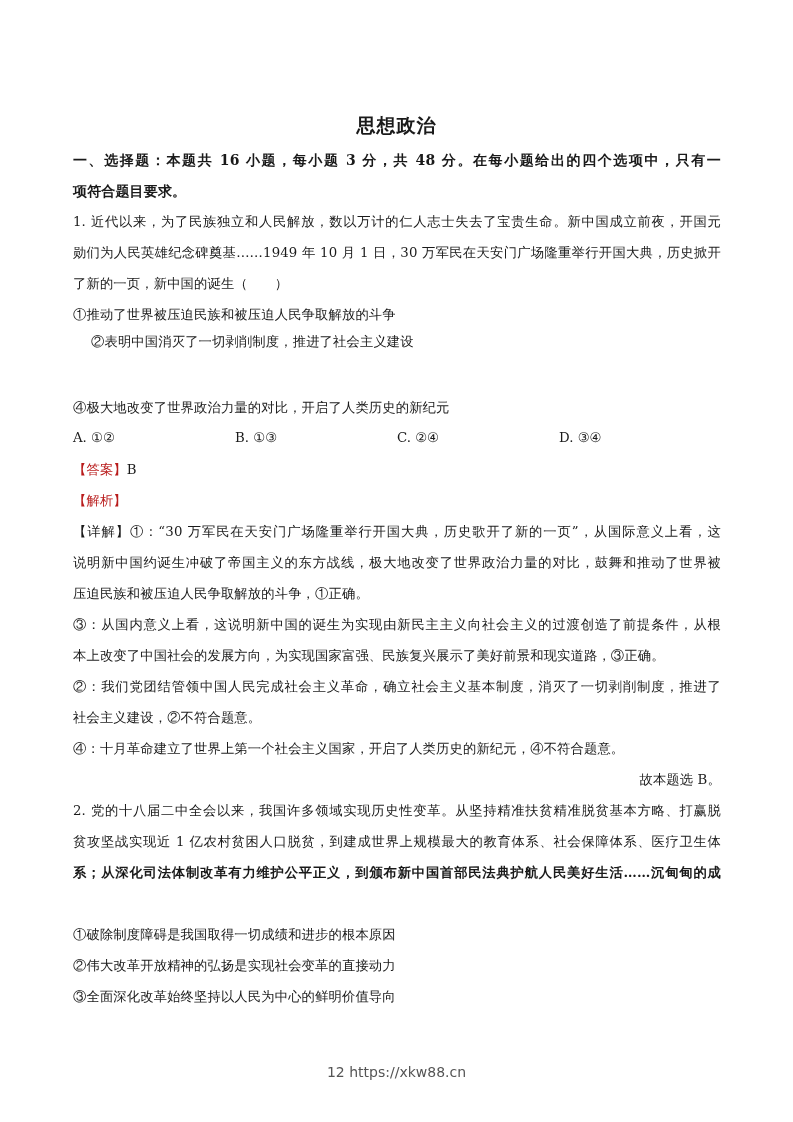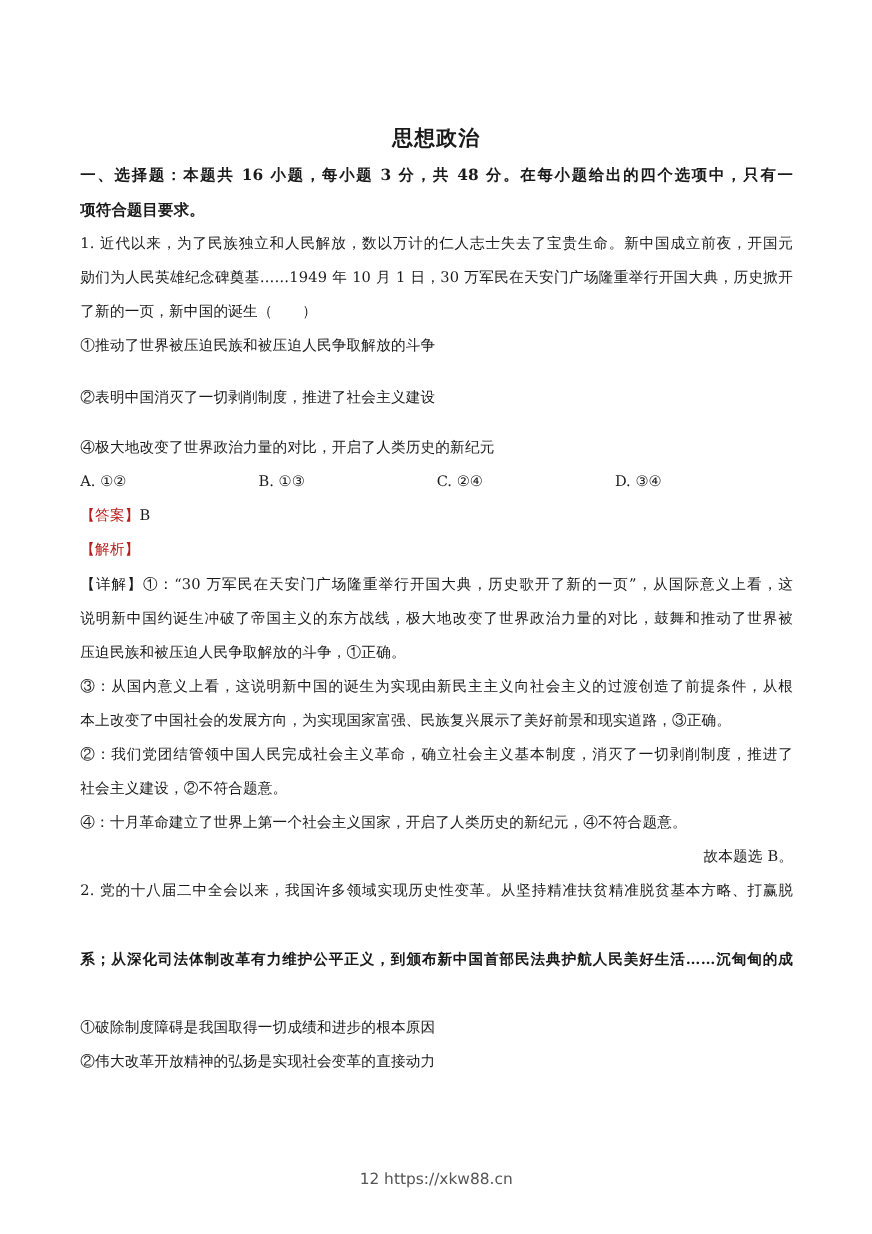--- a/index.html
+++ b/index.html
@@ -26,21 +26,21 @@
   <div class="title t2">思想政治</div>
 
   <div class="line just bold" style="top:150px;">一、选择题：本题共 16 小题，每小题 3 分，共 48 分。在每小题给出的四个选项中，只有一</div>
   <div class="line bold" style="top:181px;">项符合题目要求。</div>
 
   <div class="line just" style="top:212px;">1. 近代以来，为了民族独立和人民解放，数以万计的仁人志士失去了宝贵生命。新中国成立前夜，开国元</div>
   <div class="line just" style="top:243px;">勋们为人民英雄纪念碑奠基……1949 年 10 月 1 日，30 万军民在天安门广场隆重举行开国大典，历史掀开</div>
   <div class="line" style="top:274px;">了新的一页，新中国的诞生（　　）</div>
 
   <div class="line" style="top:305px;">①推动了世界被压迫民族和被压迫人民争取解放的斗争</div>
-  <div class="line" style="top:352px;">②表明中国消灭了一切剥削制度，推进了社会主义建设</div>
+  <div class="line" style="top:332px;margin-left:18px;">②表明中国消灭了一切剥削制度，推进了社会主义建设</div>
   <div class="line" style="top:398px;">④极大地改变了世界政治力量的对比，开启了人类历史的新纪元</div>
 
   <div class="choices">
     <span class="choice" style="left:0px;">A. ①②</span>
     <span class="choice" style="left:162px;">B. ①③</span>
     <span class="choice" style="left:324px;">C. ②④</span>
     <span class="choice" style="left:486px;">D. ③④</span>
   </div>
 
   <div class="line" style="top:460px;">
@@ -52,19 +52,21 @@
   <div class="line just" style="top:553px;">说明新中国约诞生冲破了帝国主义的东方战线，极大地改变了世界政治力量的对比，鼓舞和推动了世界被</div>
   <div class="line" style="top:584px;">压迫民族和被压迫人民争取解放的斗争，①正确。</div>
   <div class="line just" style="top:615px;">③：从国内意义上看，这说明新中国的诞生为实现由新民主主义向社会主义的过渡创造了前提条件，从根</div>
   <div class="line" style="top:646px;">本上改变了中国社会的发展方向，为实现国家富强、民族复兴展示了美好前景和现实道路，③正确。</div>
   <div class="line just" style="top:677px;">②：我们党团结管领中国人民完成社会主义革命，确立社会主义基本制度，消灭了一切剥削制度，推进了</div>
   <div class="line" style="top:708px;">社会主义建设，②不符合题意。</div>
   <div class="line" style="top:739px;">④：十月革命建立了世界上第一个社会主义国家，开启了人类历史的新纪元，④不符合题意。</div>
   <div class="line" style="top:770px;text-align:right;">故本题选 B。</div>
 
   <div class="line just" style="top:801px;">2. 党的十八届二中全会以来，我国许多领域实现历史性变革。从坚持精准扶贫精准脱贫基本方略、打赢脱</div>
+  <div class="line just" style="top:832px;">贫攻坚战实现近 1 亿农村贫困人口脱贫，到建成世界上规模最大的教育体系、社会保障体系、医疗卫生体</div>
   <div class="line just" style="top:863px;font-weight:bold;">系；从深化司法体制改革有力维护公平正义，到颁布新中国首部民法典护航人民美好生活……沉甸甸的成</div>
 
   <div class="line" style="top:925px;">①破除制度障碍是我国取得一切成绩和进步的根本原因</div>
   <div class="line" style="top:956px;">②伟大改革开放精神的弘扬是实现社会变革的直接动力</div>
+  <div class="line" style="top:987px;">③全面深化改革始终坚持以人民为中心的鲜明价值导向</div>
 
   <div class="footer">12 https://xkw88.cn</div>
 </div>
 
 </body></html>

